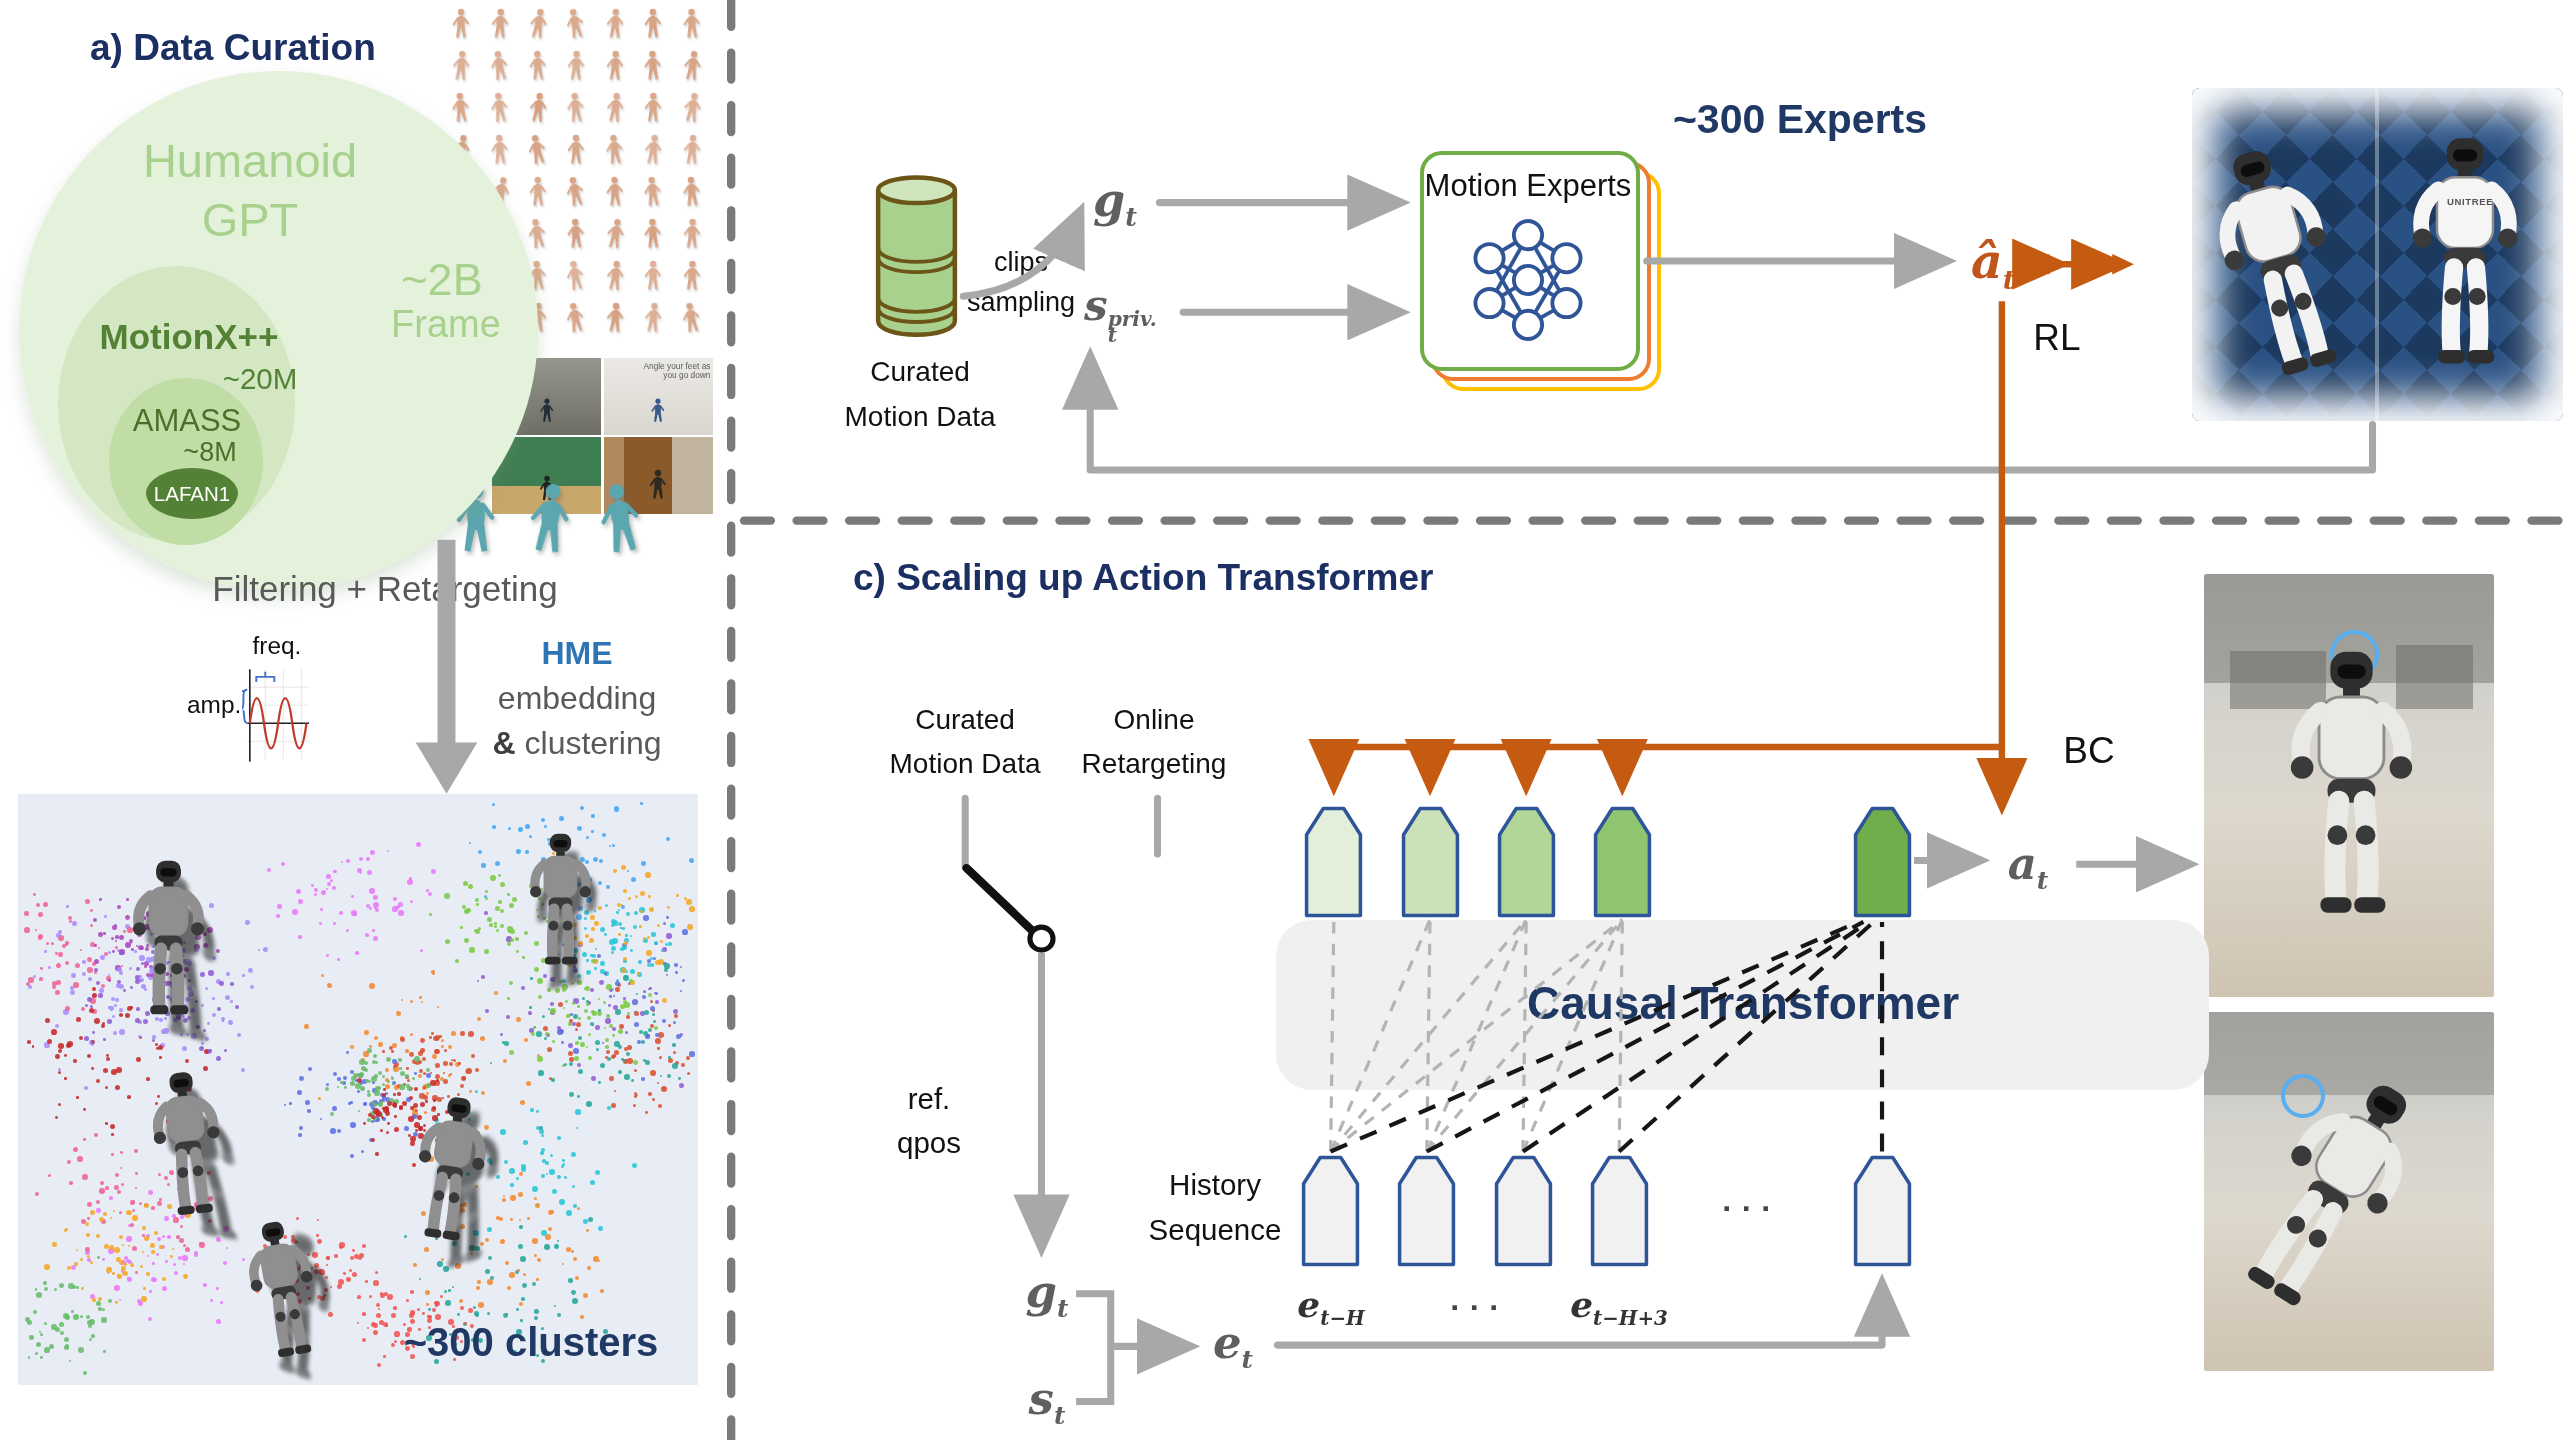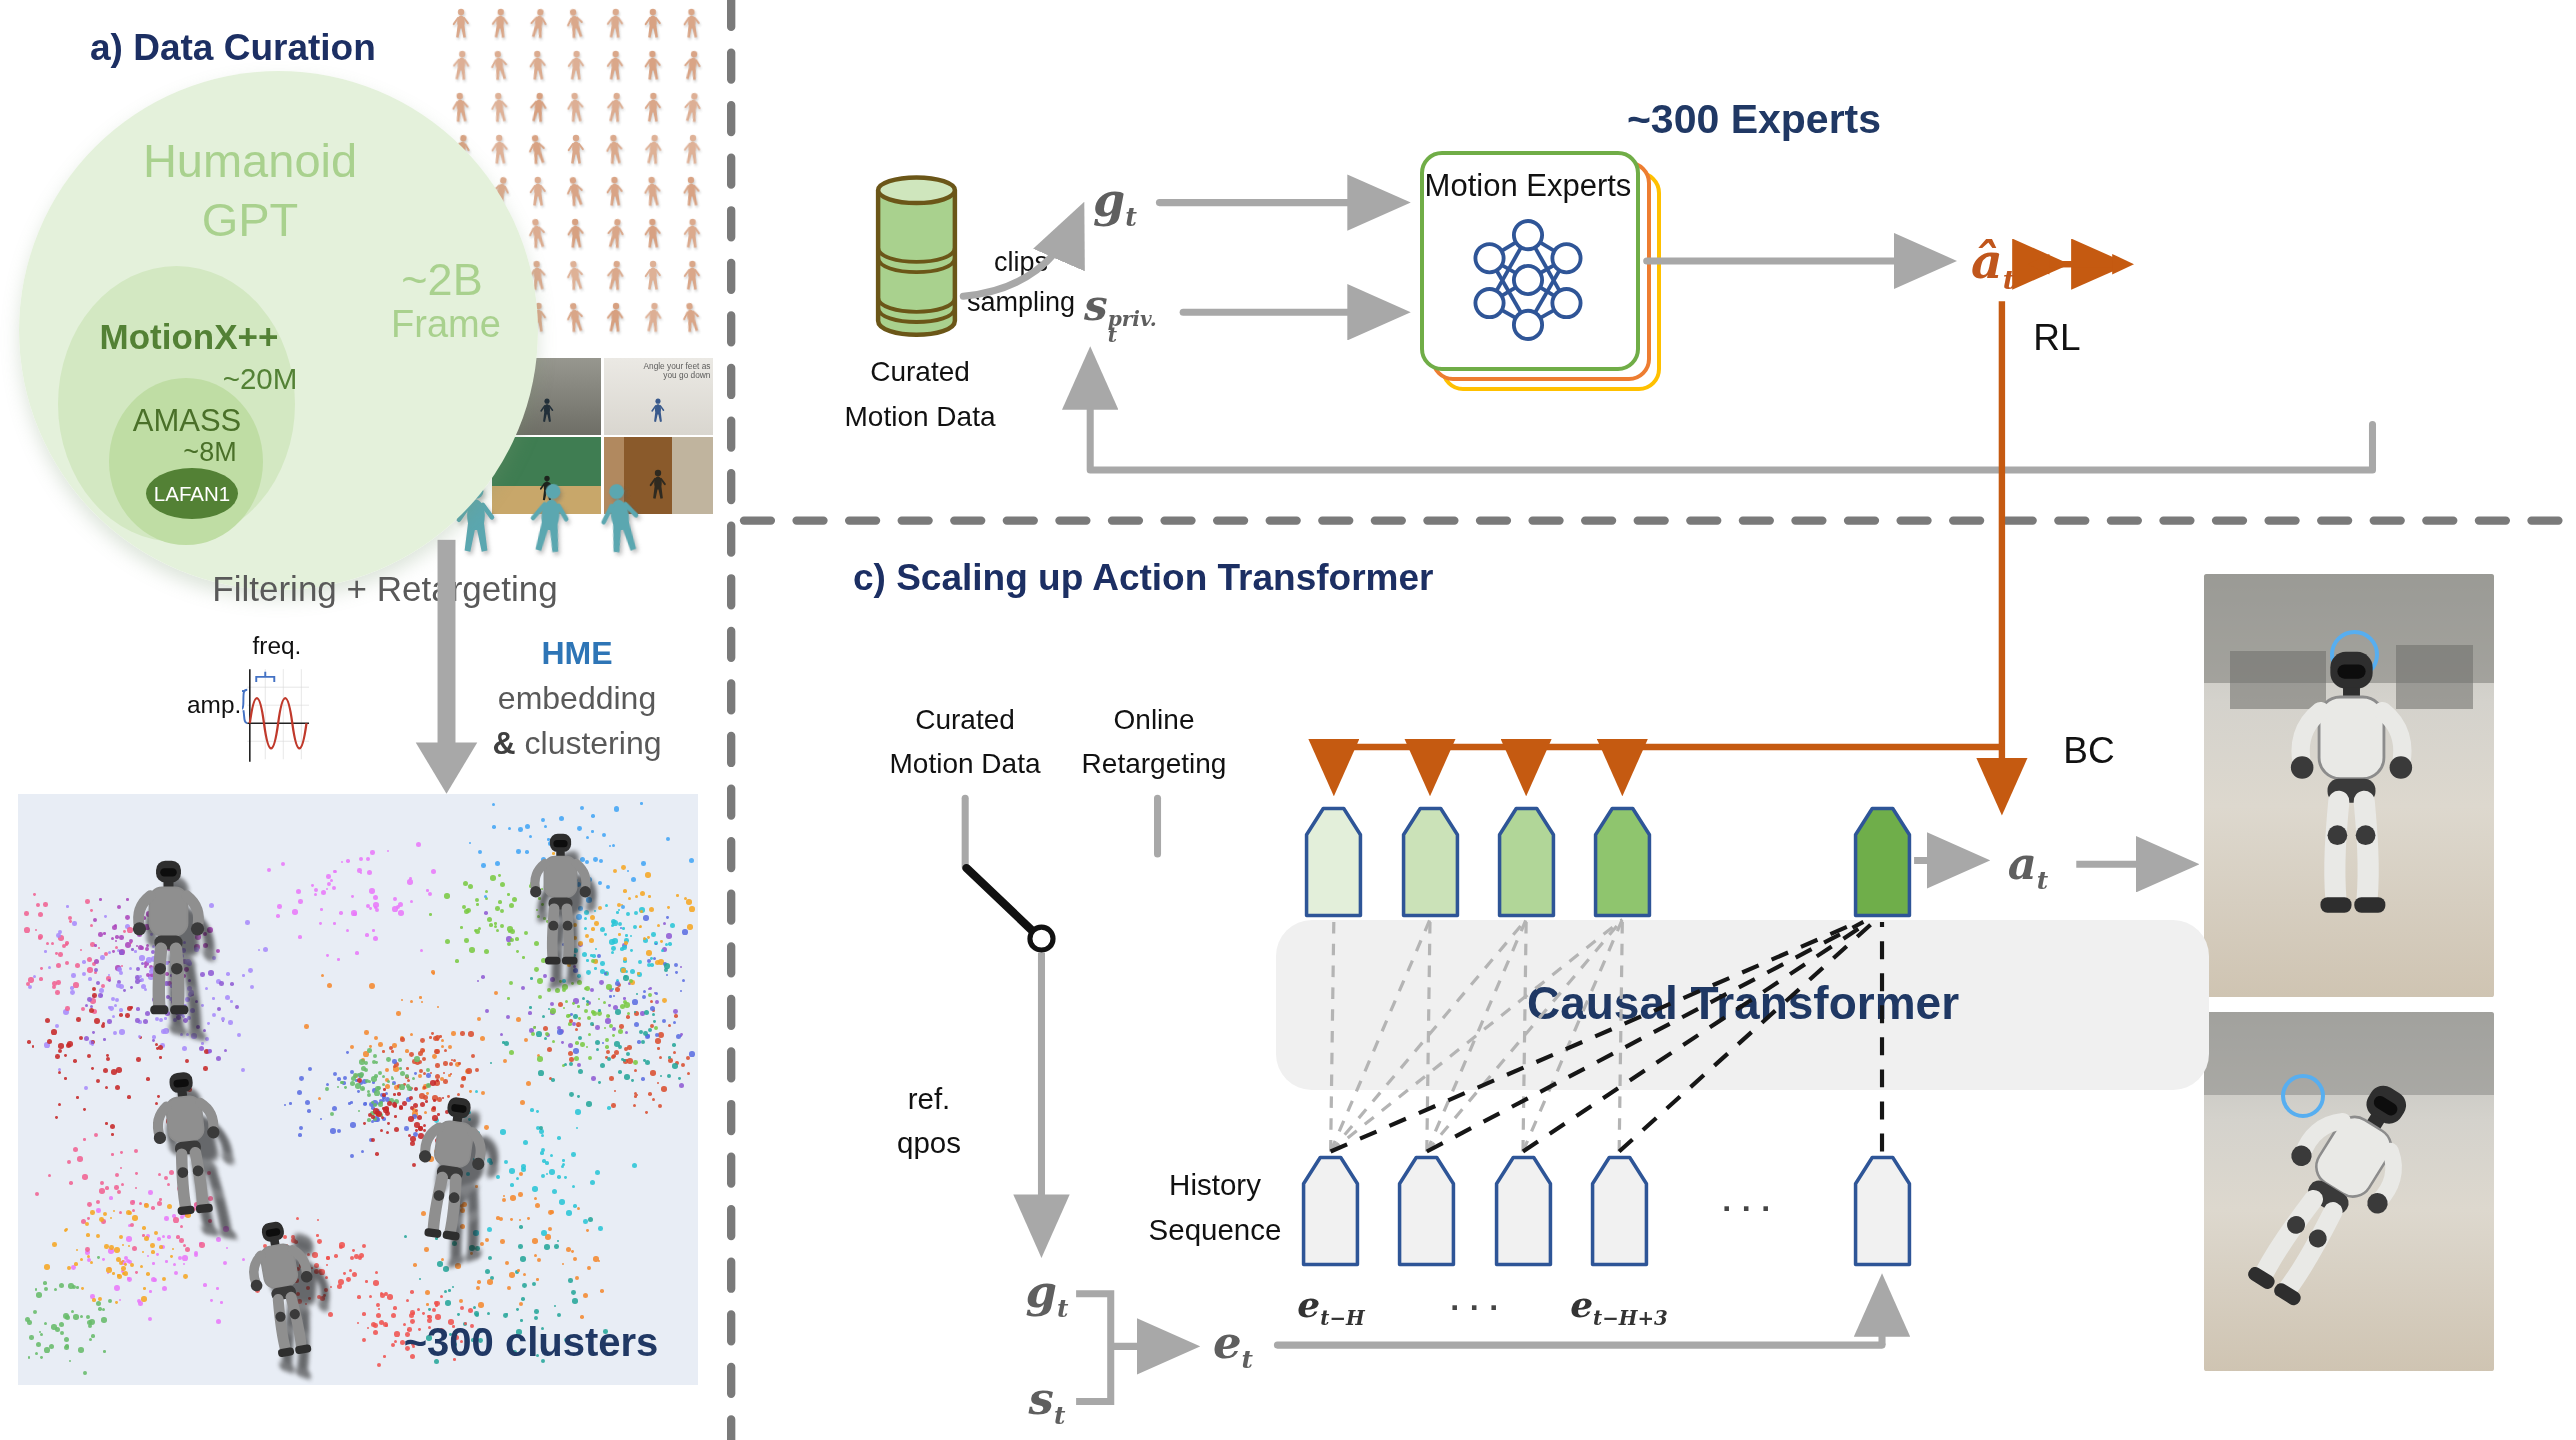--- a/index.html
+++ b/index.html
@@ -2200,27 +2200,37 @@
         <circle cx="32" cy="72" r="22" fill="#fff"></circle>
           <circle cx="32" cy="142" r="22" fill="#fff"></circle>
         <circle cx="92" cy="36" r="22" fill="#fff"></circle>
           <circle cx="92" cy="106" r="22" fill="#fff"></circle>
           <circle cx="92" cy="176" r="22" fill="#fff"></circle>
         <circle cx="152" cy="72" r="22" fill="#fff"></circle>
           <circle cx="152" cy="142" r="22" fill="#fff"></circle>
       </g>
     </svg>
   </div>
-  <div class="abs ctr" style="left:1754px;top:96px;font-size:41px;font-weight:bold;color:#203864;z-index:14;text-align:right;">~300 Experts</div>
+  <div class="abs ctr" style="left:1800px;top:96px;font-size:41px;font-weight:bold;color:#203864;z-index:14;text-align:right;">~300 Experts</div>
 
   <div class="abs ctr math orangeMath z50" style="left:1993px;top:232px;font-size:49px;">
     <span>â</span><sub>t</sub>
   </div>
   <div class="abs ctr" style="left:2057px;top:317px;font-size:37px;color:#111;z-index:30;">RL</div>
 
+  <div class="simimg" style="left:2192px;top:88px;width:371px;height:333px;">
+    <div class="simseam" style="left:183px;"></div>
+    <svg class="abs" style="left:26px;top:58px;transform:rotate(-16deg);" width="122" height="231" color="#f2f2f2" viewBox="0 0 190 360">
+        <use href="#robot"></use>
+      </svg>
+    <svg class="abs" style="left:212px;top:45px;" width="122" height="237" color="#f5f5f5" viewBox="0 0 190 370">
+        <use href="#robot"></use>
+      </svg>
+    <div class="brand" style="left:255px;top:108px;">UNITREE</div>
+  </div>
 
   <div class="abs title navy" style="left:853px;top:557px;">c) Scaling up Action Transformer</div>
 
   <div class="abs ctr small z20" style="left:965px;top:699px;">Curated</div>
   <div class="abs ctr small z20" style="left:965px;top:743px;">Motion Data</div>
   <div class="abs ctr small z20" style="left:1154px;top:699px;">Online</div>
   <div class="abs ctr small z20" style="left:1154px;top:743px;">Retargeting</div>
 
   <div class="abs ctr z20" style="left:929px;top:1082px;font-size:29.5px;color:#111;">ref.</div>
   <div class="abs ctr z20" style="left:929px;top:1126px;font-size:29.5px;color:#111;">qpos</div>

